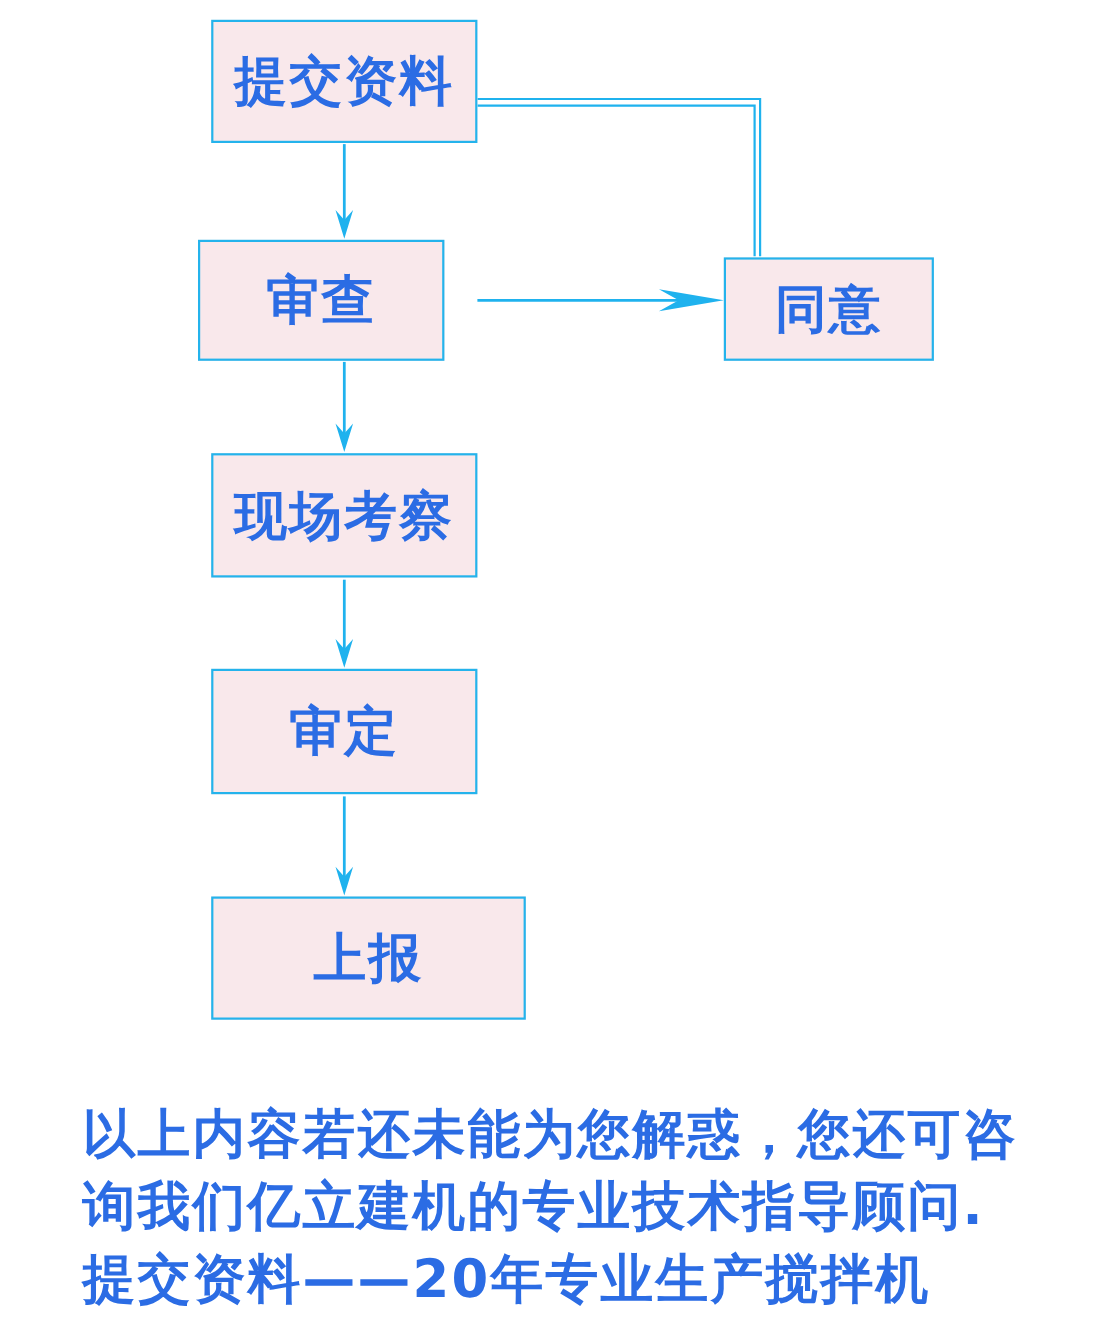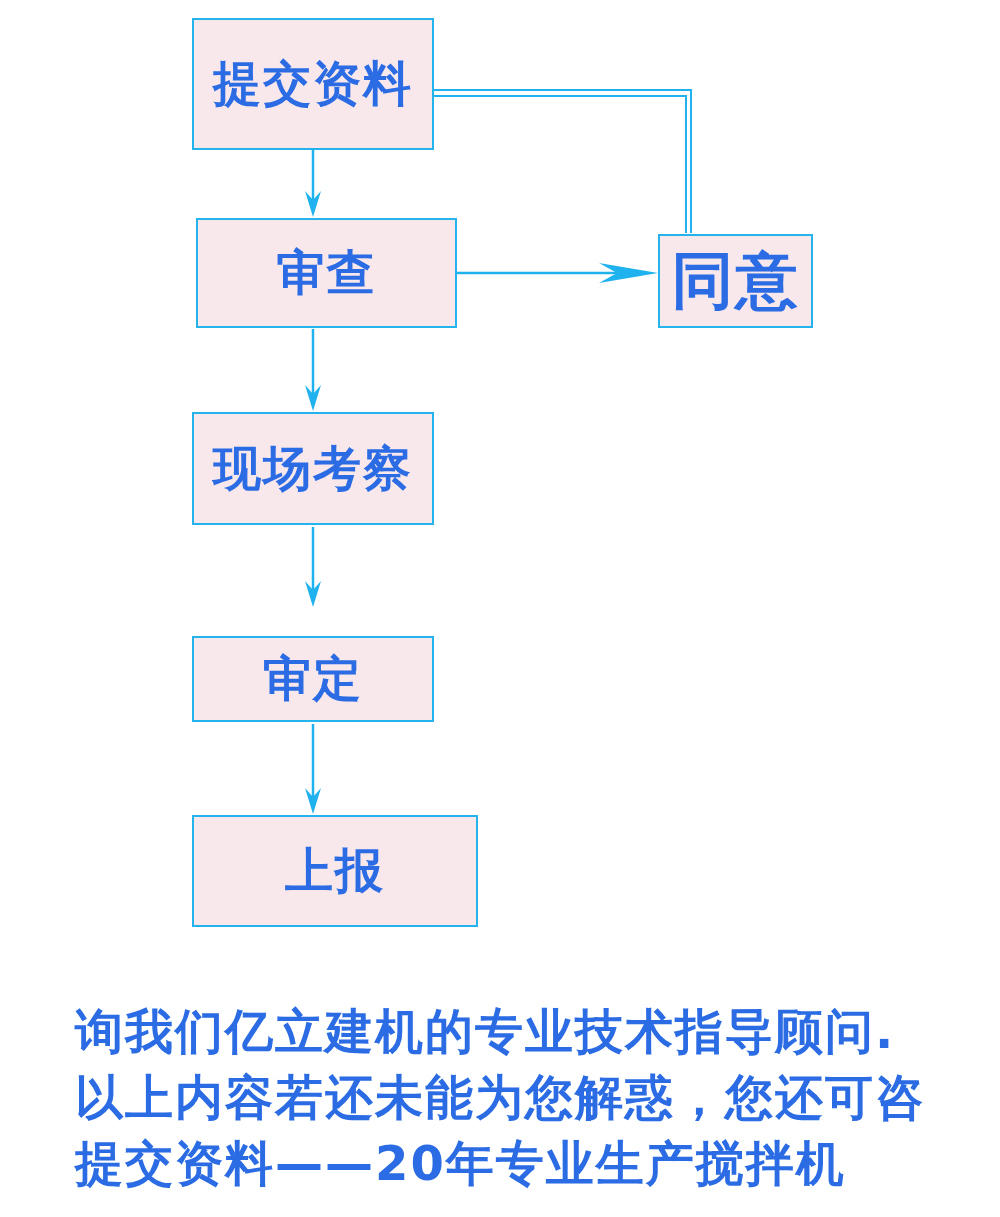--- a/index.html
+++ b/index.html
@@ -27,26 +27,26 @@
     position: absolute;
     background: var(--box-fill);
     border: 2px solid var(--box-border);
     display: flex; align-items: center; justify-content: center;
     color: var(--text-blue);
     font-weight: bold;
     font-size: 48px;
     letter-spacing: 2px;
     white-space: nowrap;
   }
-  .node-submit  { left: 192px; top: 18px;  width: 242px; height: 132px; }
-  .node-review  { left: 196px; top: 218px; width: 261px; height: 110px; font-family: Liberation Mono, monospace; }
+  .node-submit  { left: 192px; top: 18px;  width: 242px; height: 112px; }
+  .node-review  { left: 180px; top: 218px; width: 224px; height: 110px; font-family: Liberation Mono, monospace; }
   .node-inspect { left: 192px; top: 412px; width: 242px; height: 113px; align-items: center; }
-  .node-approve { left: 192px; top: 608px; width: 242px; height: 86px; margin-top: 28px; }
+  .node-approve { left: 192px; top: 608px; width: 242px; height: 114px; }
   .node-report  { left: 192px; top: 815px; width: 286px; height: 112px; }
-  .node-agree   { left: 658px; top: 234px; width: 155px; height: 94px; font-size: 62px; }
+  .node-agree   { left: 658px; top: 234px; width: 191px; height: 94px; font-size: 47px; }
   .footer {
     position: absolute;
     left: 75px; top: 998px; width: 900px;
     color: var(--text-blue);
     font-weight: bold;
     font-size: 48px;
     line-height: 66px;
     letter-spacing: 2px;
     white-space: nowrap;
   }
@@ -95,18 +95,18 @@
 
   <div class="node node-report">
     <span>上报</span>
   </div>
 
   <div class="node node-agree">
     <span>同意</span>
   </div>
 
   <div class="footer">
+    <div>以上内容若还未能为您解惑，您还可咨</div>
     <div>询我们亿立建机的专业技术指导顾问.</div>
-    <div>以上内容若还未能为您解惑，您还可咨</div>
     <div>提交资料——20年专业生产搅拌机</div>
   </div>
 
 </div>
 
 </body></html>

